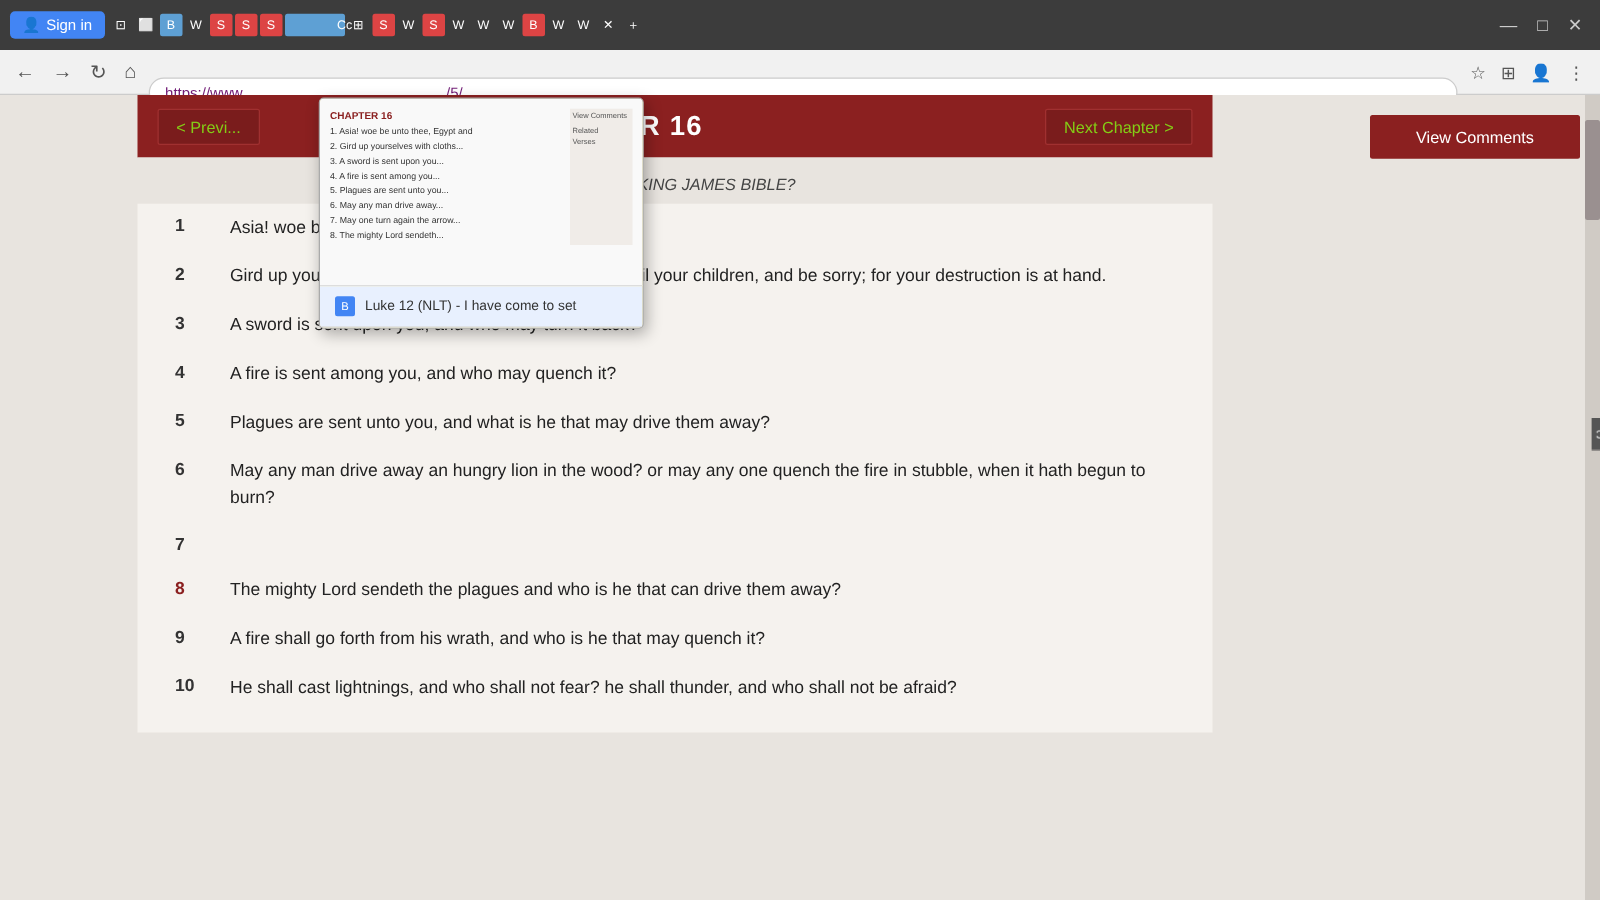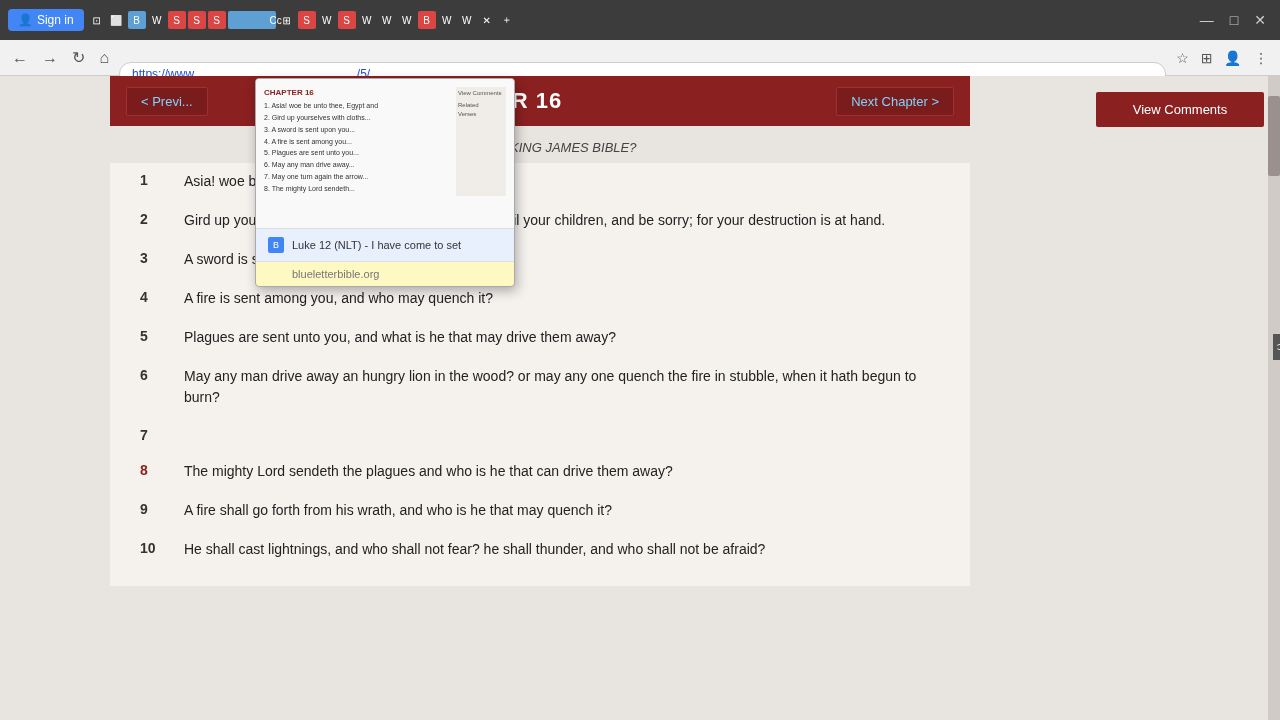--- a/index.html
+++ b/index.html
@@ -77,21 +77,21 @@
       padding: 2px 4px;
     }
     .address-bar {
       flex: 1;
       height: 24px;
       border: 1px solid #ccc;
       border-radius: 12px;
       padding: 0 12px;
       font-size: 12px;
       background: white;
-      color: #1d4ed8;
+      color: #701a75;
       margin-top: 32px;
     }
     .toolbar-icons {
       display: flex;
       gap: 4px;
       align-items: center;
     }
     .toolbar-icon-btn {
       background: none;
       border: none;
@@ -121,21 +121,21 @@
       background: #8b2020;
       display: flex;
       align-items: center;
       justify-content: space-between;
       padding: 0 16px;
       height: 50px;
       margin-bottom: 0;
     }
     .prev-chapter-btn, .next-chapter-btn {
       background: #7a1c1c;
-      color: #7dd3fc;
+      color: #84cc16;
       border: 1px solid #a03030;
       padding: 6px 14px;
       cursor: pointer;
       font-size: 13px;
       border-radius: 2px;
     }
     .chapter-title {
       color: white;
       font-size: 22px;
       font-weight: bold;
@@ -444,21 +444,20 @@
           <div class="preview-sidebar-line" style="margin-top:4px;">Related</div>
           <div class="preview-sidebar-line">Verses</div>
         </div>
       </div>
     </div>
   </div>
   <div class="autocomplete-suggestion">
     <div class="suggestion-icon">B</div>
     <span class="suggestion-text">Luke 12 (NLT) - I have come to set</span>
   </div>
-  <div class="suggestion-domain">blueletterbible.org</div>
 </div>
 
 <div class="screen-tab" style="position:fixed; right:-28px; top:50%; transform: translateY(-50%) rotate(90deg); background:#555; color:white; font-size:9px; padding:2px 8px; letter-spacing:1px; border-radius:2px 2px 0 0; z-index:999;">
   <span>SCREENTEC</span>
 </div>
 
 <div class="scrollbar-right">
   <div class="scrollbar-thumb"></div>
 </div>
 

